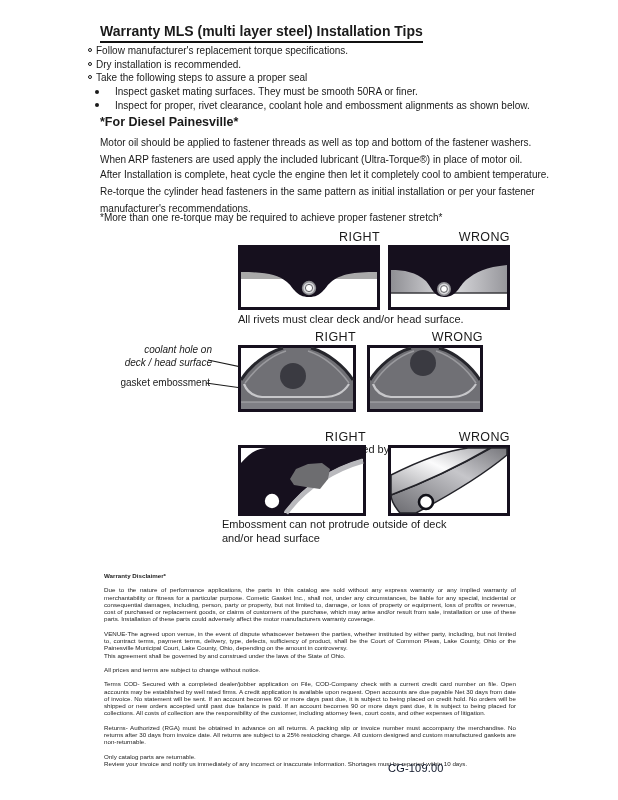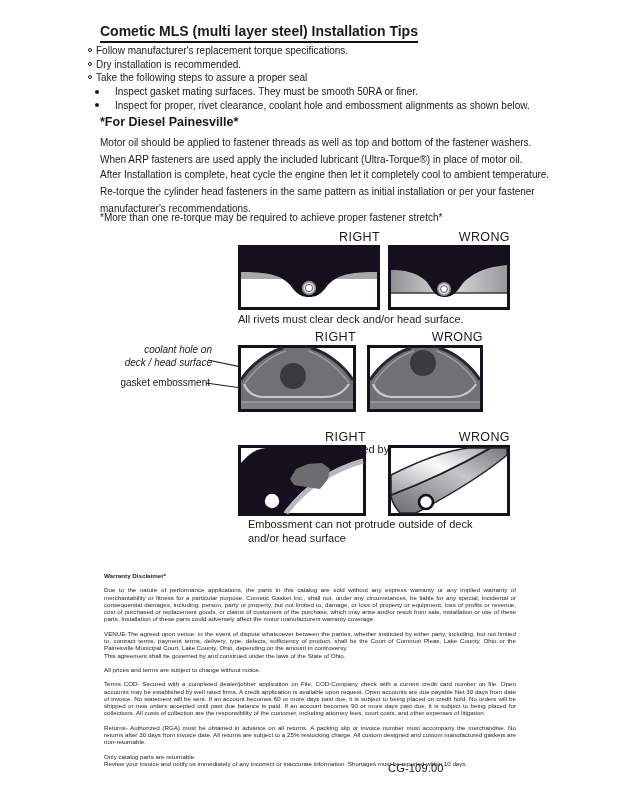--- a/index.html
+++ b/index.html
@@ -42,21 +42,21 @@
   .pn-r1-wrong { left:388px; top:245px; width:122px; height:65px; }
   .pn-r2-right { left:238px; top:345px; width:118px; height:67px; }
   .pn-r2-wrong { left:367px; top:345px; width:116px; height:67px; }
   .pn-r3-right { left:238px; top:445px; width:128px; height:71px; }
   .pn-r3-wrong { left:388px; top:445px; width:122px; height:71px; }
   .panel svg { display:block; width:100%; height:100%; }
 
   .caption { position:absolute; font-size:11px; color:#1a1a1a; }
   .cap-r1 { left:238px; top:313px; }
   .cap-r2 { left:240px; top:414px;margin-top:29px; }
-  .cap-r3 { left:248px; top:518px; line-height:13.5px; }
+  .cap-r3 { left:222px; top:518px; line-height:13.5px; }
 
   .coolant-label {
     position:absolute; left:95px; top:344px; width:117px; text-align:right;
     font-size:10px; line-height:12.5px;font-style:italic;
   }
   .embossment-label {
     position:absolute; left:95px; top:377px; width:115px; text-align:right; font-size:10px;
   }
   .leader-lines { position:absolute; left:205px; top:352px; width:95px; height:45px; }
 
@@ -68,21 +68,21 @@
   .legal p { margin:0 0 7px 0; }
   .legal p.mb0 { margin-bottom:0; }
 
   .footer-code { position:absolute; left:388px; top:762px; font-size:11px; color:#0f172a; letter-spacing:0.2px; }
 </style>
 </head>
 <body>
 
 <div class="page">
 
-  <div class="title">Cometic MLS (multi layer steel) Installation Tips</div>
+  <div class="title">Warranty MLS (multi layer steel) Installation Tips</div>
 
   <div class="bullets">
     <div class="bullet-row">
       <span class="marker-hollow"></span>
       <span>Follow manufacturer's replacement torque specifications.</span>
     </div>
     <div class="bullet-row">
       <span class="marker-hollow"></span>
       <span>Dry installation is recommended.</span>
     </div>

